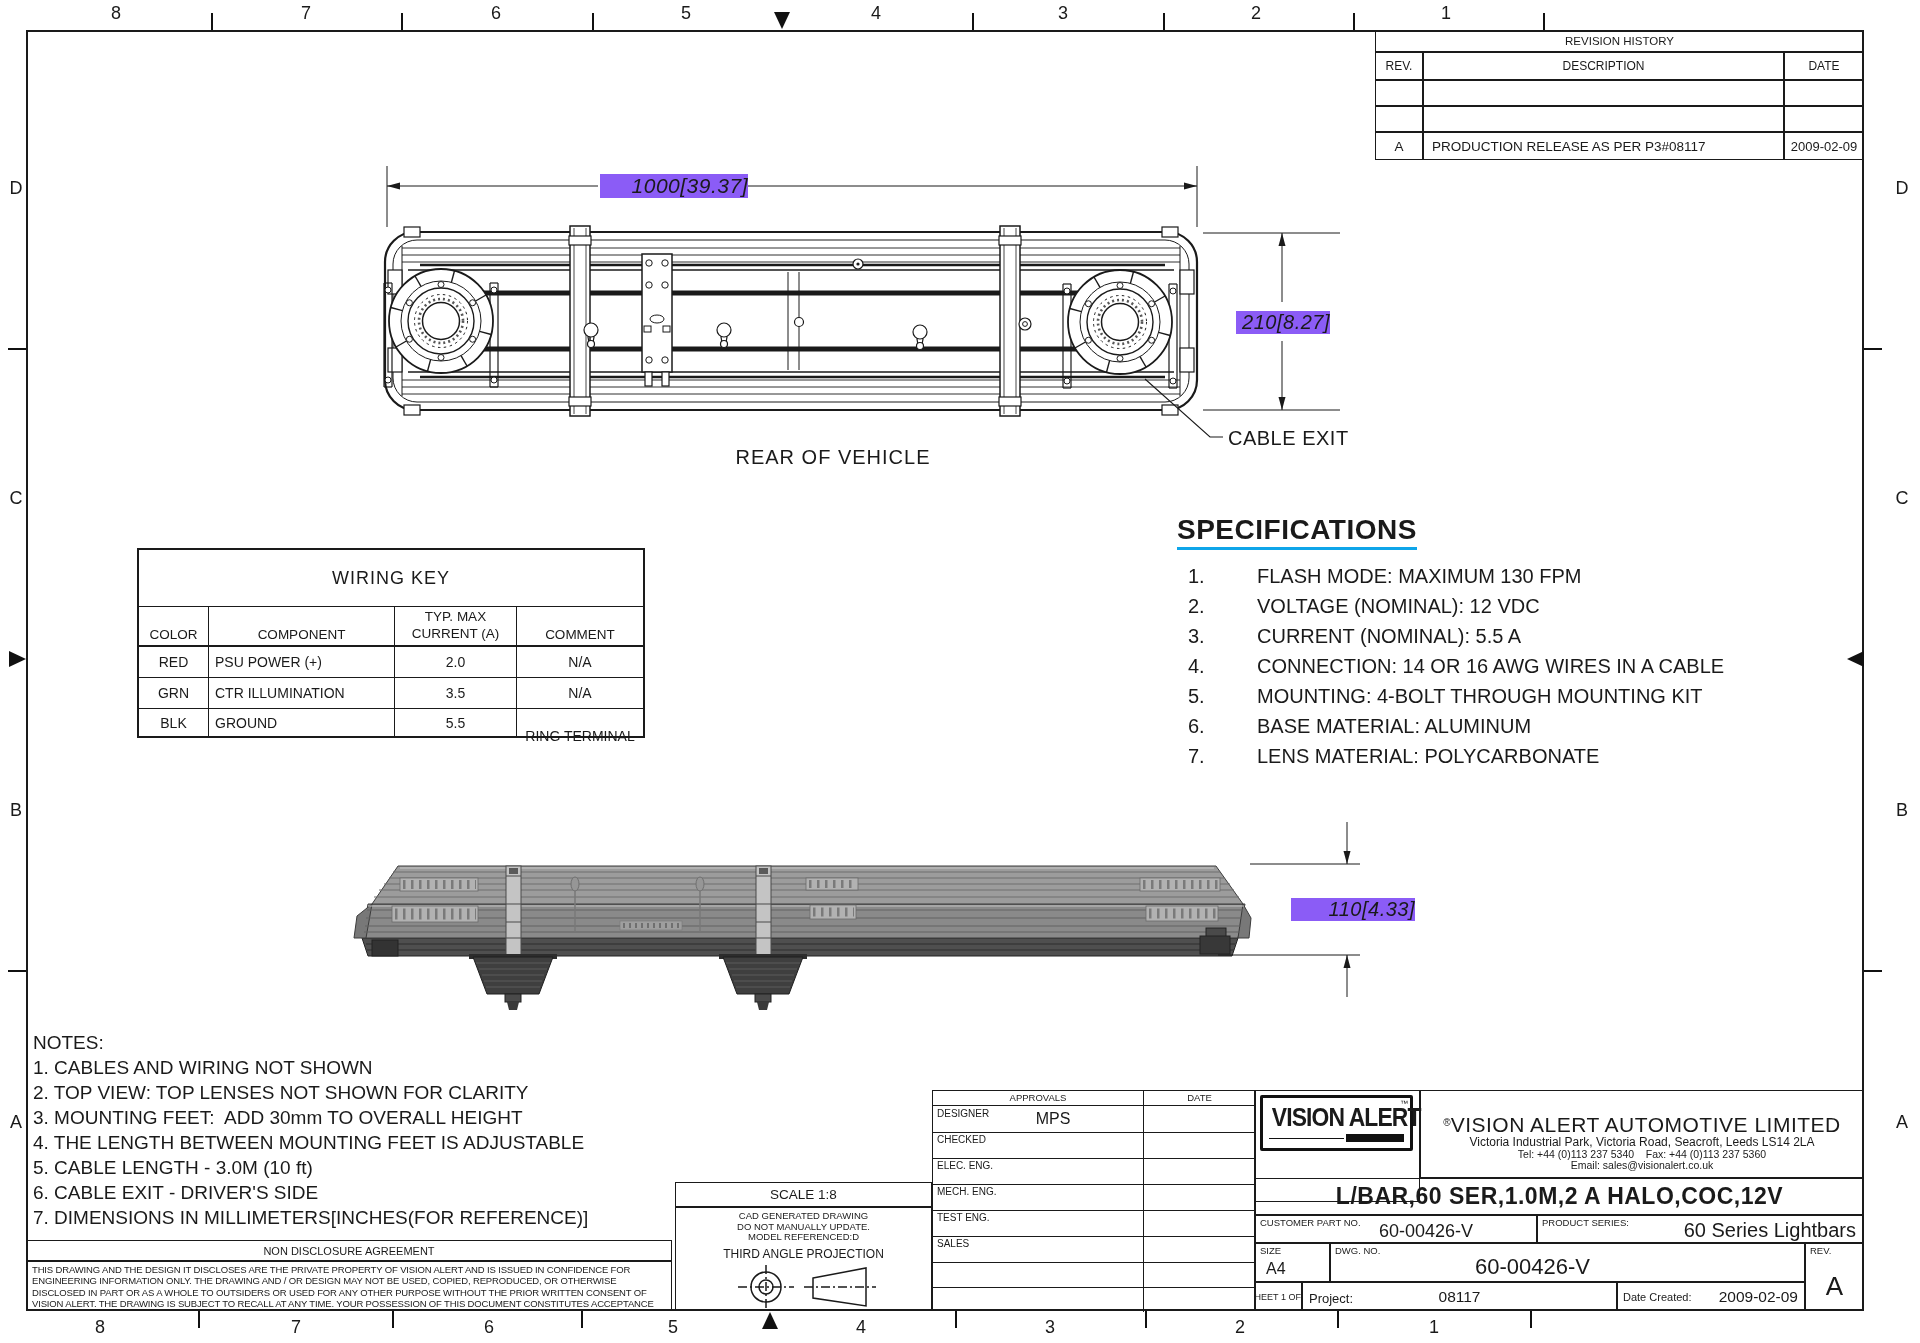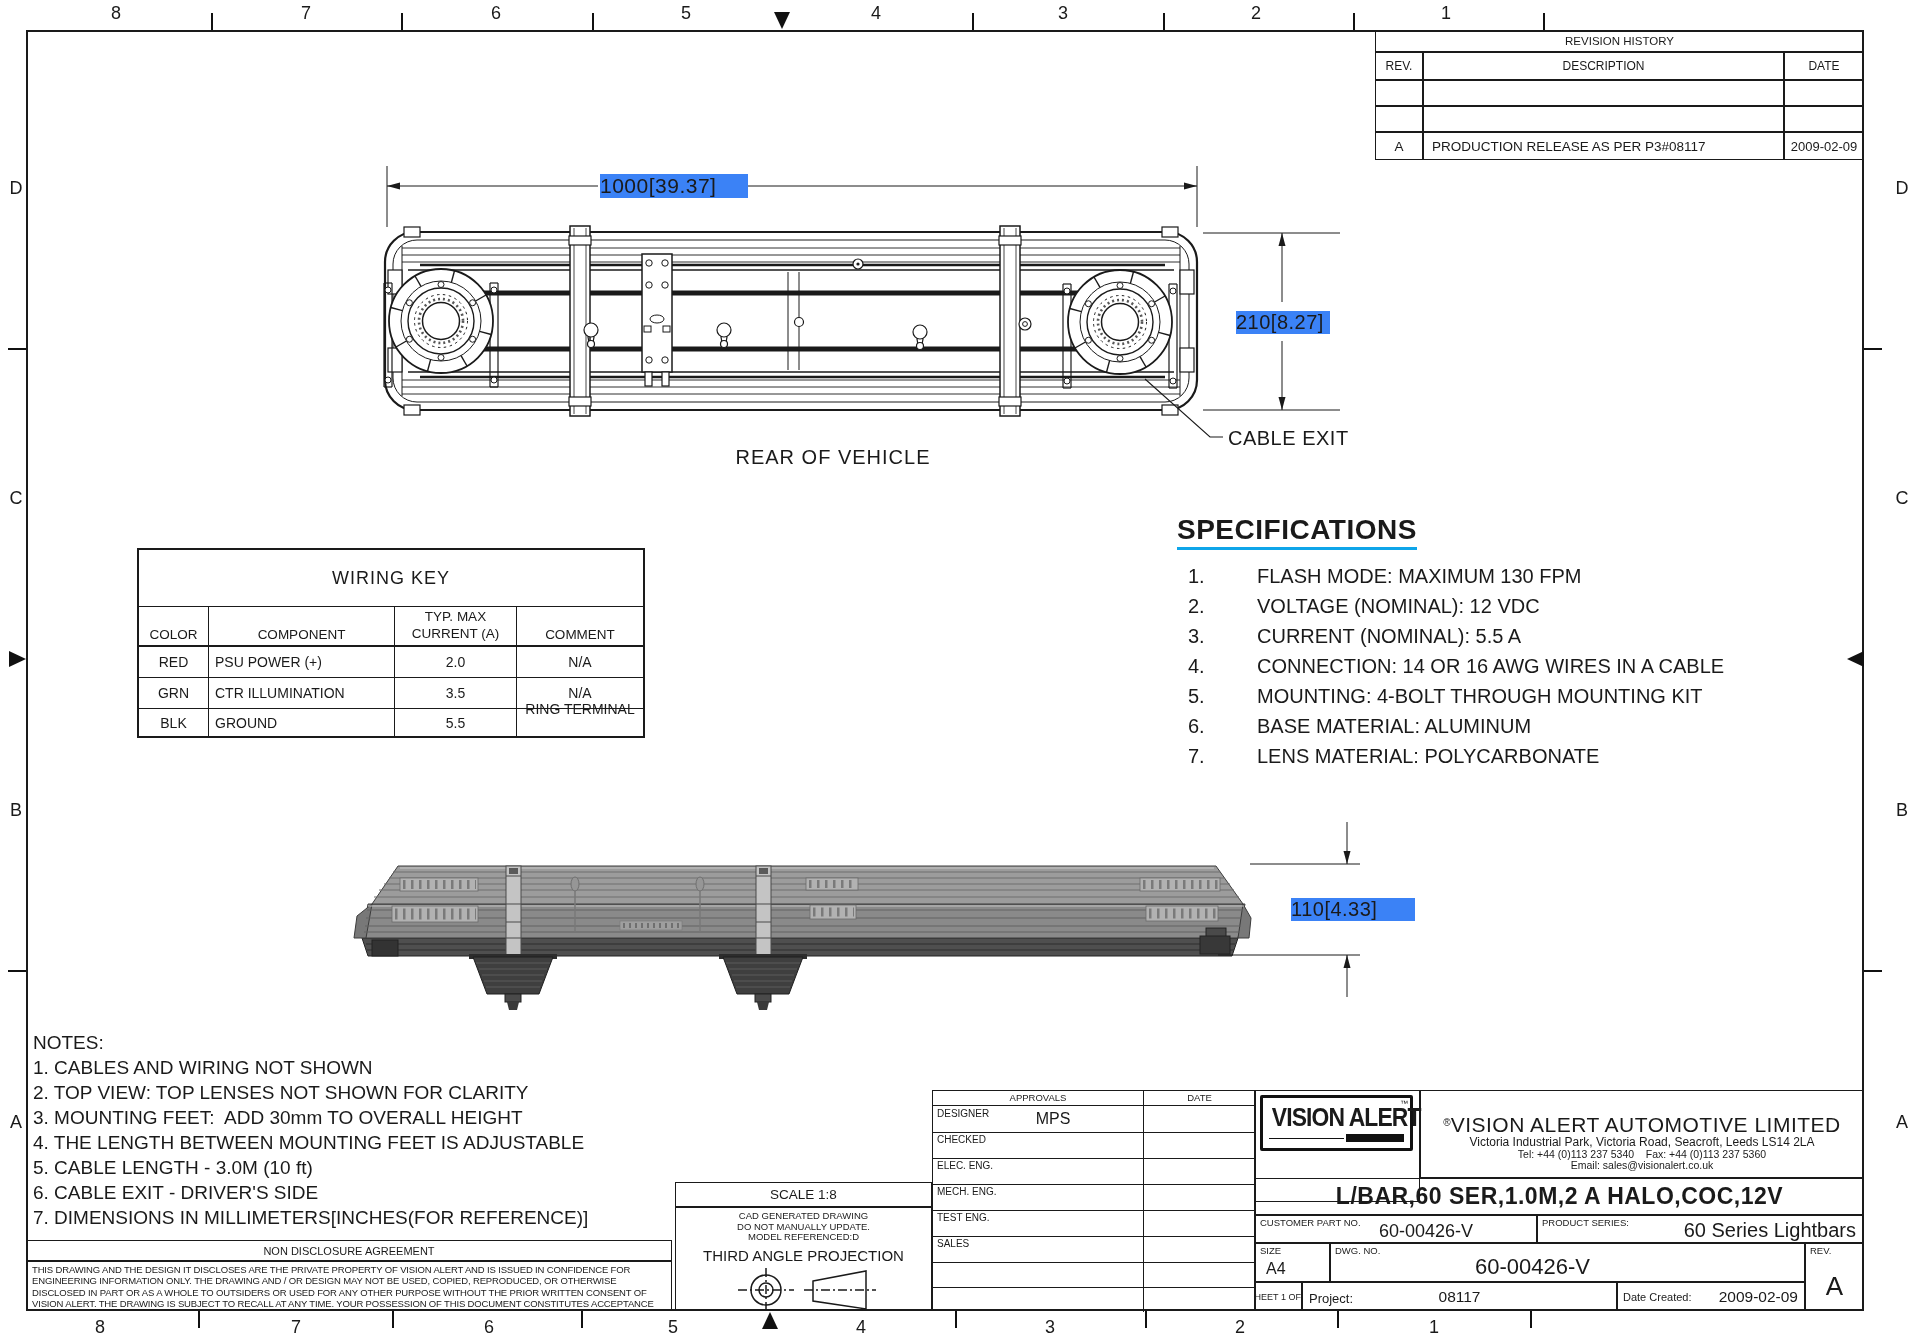--- a/index.html
+++ b/index.html
@@ -10,21 +10,21 @@
   .cell{border:1px solid #1a1a1a;}
   .tick-v{width:2px;background:#111;}
   .tick-h{height:2px;background:#111;}
   .gridnum{width:44px;text-align:center;font-size:18px;}
   .gridlet{width:26px;text-align:center;font-size:18px;}
   .arr{width:0;height:0;}
   .arr-down{border-left:8px solid transparent;border-right:8px solid transparent;border-top:17px solid #111;}
   .arr-up{border-left:8px solid transparent;border-right:8px solid transparent;border-bottom:17px solid #111;}
   .arr-right{border-top:8px solid transparent;border-bottom:8px solid transparent;border-left:17px solid #111;}
   .arr-left{border-top:8px solid transparent;border-bottom:8px solid transparent;border-right:17px solid #111;}
-  .dimtxt{font-size:20px;letter-spacing:.5px;text-align:left;background:#3b82f6;}
+  .dimtxt{font-size:20px;letter-spacing:.5px;text-align:right;background:#8b5cf6;font-style:italic;}
   
   .wk-title{font-size:18px;display:flex;align-items:center;justify-content:center;letter-spacing:1px;}
   .wk-h{font-size:13.5px;display:flex;align-items:flex-end;justify-content:center;padding-bottom:3px;text-align:center;}
   .wk-h2{font-size:13.5px;display:flex;flex-direction:column;align-items:center;justify-content:flex-end;padding-bottom:3px;line-height:17px;}
   .wk-c{font-size:14px;display:flex;align-items:center;justify-content:center;}
   .wk-left{justify-content:flex-start;padding-left:6px;}
   
   .spec-title{font-size:28px;font-weight:bold;letter-spacing:.5px;border-bottom:3px solid #0ea5e9;display:inline-block;padding-bottom:1px;}
   .spec-item{display:flex;height:30px;font-size:20px;align-items:center;}
   .spec-num{width:69px;}
@@ -353,21 +353,21 @@
     <div class="abs wk-c wk-left" style="left:70px;top:97px;width:186px;height:31px;border-right:1.5px solid #1a1a1a;border-bottom:1.5px solid #1a1a1a;">PSU POWER (+)</div>
     <div class="abs wk-c" style="left:256px;top:97px;width:122px;height:31px;border-right:1.5px solid #1a1a1a;border-bottom:1.5px solid #1a1a1a;">2.0</div>
     <div class="abs wk-c" style="left:378px;top:97px;width:126px;height:31px;border-bottom:1.5px solid #1a1a1a;">N/A</div>
     <div class="abs wk-c" style="left:0;top:128px;width:70px;height:31px;border-right:1.5px solid #1a1a1a;border-bottom:1.5px solid #1a1a1a;">GRN</div>
     <div class="abs wk-c wk-left" style="left:70px;top:128px;width:186px;height:31px;border-right:1.5px solid #1a1a1a;border-bottom:1.5px solid #1a1a1a;">CTR ILLUMINATION</div>
     <div class="abs wk-c" style="left:256px;top:128px;width:122px;height:31px;border-right:1.5px solid #1a1a1a;border-bottom:1.5px solid #1a1a1a;">3.5</div>
     <div class="abs wk-c" style="left:378px;top:128px;width:126px;height:31px;border-bottom:1.5px solid #1a1a1a;">N/A</div>
     <div class="abs wk-c" style="left:0;top:159px;width:70px;height:27px;border-right:1.5px solid #1a1a1a;">BLK</div>
     <div class="abs wk-c wk-left" style="left:70px;top:159px;width:186px;height:27px;border-right:1.5px solid #1a1a1a;">GROUND</div>
     <div class="abs wk-c" style="left:256px;top:159px;width:122px;height:27px;border-right:1.5px solid #1a1a1a;">5.5</div>
-    <div class="abs wk-c" style="left:378px;top:145px;width:126px;height:27px;">RING TERMINAL</div>
+    <div class="abs wk-c" style="left:378px;top:172px;width:126px;height:27px;">RING TERMINAL</div>
   </div>
 
   <div class="abs" style="left:1163px;top:514px;width:680px;">
     <div style="padding-left:14px;"><span class="spec-title">SPECIFICATIONS</span></div>
     <div style="margin-top:11px;">
       <div class="spec-item">
           <span class="spec-num" style="padding-left:25px;">1.</span>
           <span>FLASH MODE: MAXIMUM 130 FPM</span>
         </div>
       <div class="spec-item">
@@ -411,21 +411,21 @@
   <div class="abs cell" style="left:26px;top:1240px;width:646px;height:21px;display:flex;align-items:center;justify-content:center;font-size:11px;">
     <span>NON DISCLOSURE AGREEMENT</span>
   </div>
   <div class="abs cell" style="left:26px;top:1261px;width:646px;height:50px;padding:2px 5px;font-size:9.5px;line-height:11.3px;letter-spacing:-0.15px;overflow:hidden;">THIS DRAWING AND THE DESIGN IT DISCLOSES ARE THE PRIVATE PROPERTY OF VISION ALERT AND IS ISSUED IN CONFIDENCE FOR ENGINEERING INFORMATION ONLY. THE DRAWING AND / OR DESIGN MAY NOT BE USED, COPIED, REPRODUCED, OR OTHERWISE DISCLOSED IN PART OR AS A WHOLE TO OUTSIDERS OR USED FOR ANY OTHER PURPOSE WITHOUT THE PRIOR WRITTEN CONSENT OF VISION ALERT. THE DRAWING IS SUBJECT TO RECALL AT ANY TIME. YOUR POSSESSION OF THIS DOCUMENT CONSTITUTES ACCEPTANCE OF THESE TERMS.  © 2009 VISION ALERT</div>
 
   <div class="abs cell" style="left:675px;top:1182px;width:257px;height:25px;display:flex;align-items:center;justify-content:center;font-size:13.5px;">SCALE 1:8</div>
   <div class="abs cell" style="left:675px;top:1207px;width:257px;height:104px;text-align:center;">
     <div style="font-size:9.5px;line-height:10.5px;margin-top:3px;">CAD GENERATED DRAWING</div>
     <div style="font-size:9.5px;line-height:10.5px;">DO NOT MANUALLY UPDATE.</div>
     <div style="font-size:9.5px;line-height:10.5px;">MODEL REFERENCED:D</div>
-    <div style="font-size:15px;margin-top:4px;">THIRD ANGLE PROJECTION</div>
+    <div style="font-size:12px;margin-top:4px;">THIRD ANGLE PROJECTION</div>
     <svg width="255" height="52" viewBox="0 0 255 52">
       <g stroke="#1a1a1a" fill="none" stroke-width="1.5">
         <circle cx="90" cy="26" r="15"></circle>
         <circle cx="90" cy="26" r="7"></circle>
         <line x1="62" y1="26" x2="118" y2="26" stroke-dasharray="9 3 2 3"></line>
         <line x1="90" y1="4" x2="90" y2="48" stroke-dasharray="9 3 2 3"></line>
         <polygon points="137,17 190,7 190,45 137,37"></polygon>
         <line x1="128" y1="26" x2="200" y2="26" stroke-dasharray="9 3 2 3"></line>
       </g>
     </svg>

